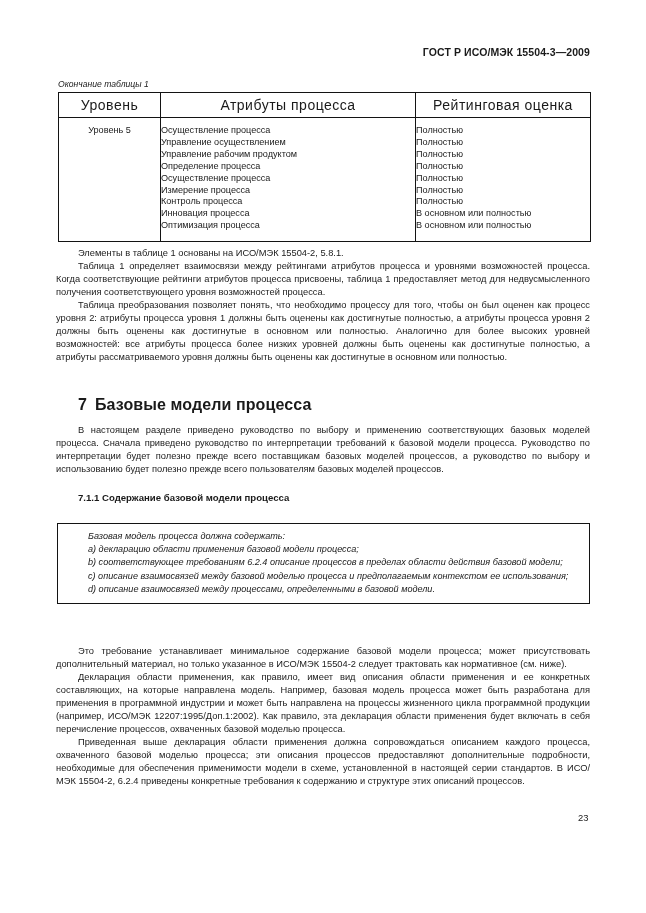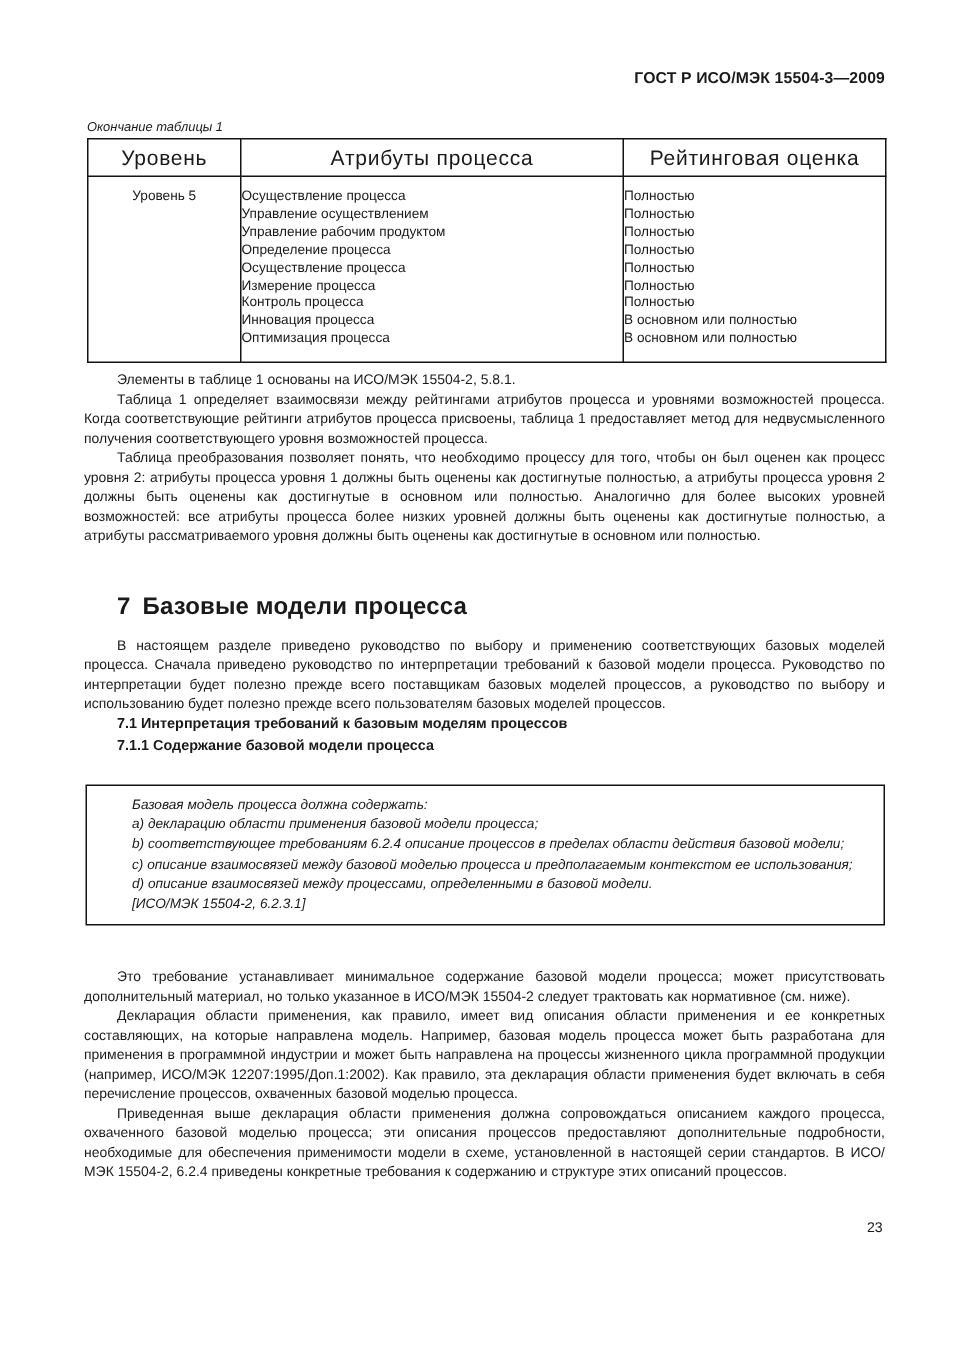--- a/index.html
+++ b/index.html
@@ -203,31 +203,29 @@
   </div>
 
   <div class="h1" style="top:396px;">
     <span class="num">7</span><span>Базовые модели процесса</span>
   </div>
 
   <div class="body-block" style="top:424px;">
     <p>В настоящем разделе приведено руководство по выбору и применению соответствующих базовых моделей процесса. Сначала приведено руководство по интерпретации требований к базовой модели процесса. Руководство по интерпретации будет полезно прежде всего поставщикам базовых моделей процессов, а руководство по выбору и использованию будет полезно прежде всего пользователям базовых моделей процессов.</p>
   </div>
 
-  <div class="h2" style="top:477px;">7.1 Интерпретация требований к базовым моделям процессов</div>
   <div class="h2" style="top:492px;">7.1.1 Содержание базовой модели процесса</div>
 
   <div class="quote-box">
     <div class="qtext">
       <p>Базовая модель процесса должна содержать:</p>
       <p>a) декларацию области применения базовой модели процесса;</p>
       <p>b) соответствующее требованиям 6.2.4 описание процессов в пределах области действия базовой модели;</p>
       <p>c) описание взаимосвязей между базовой моделью процесса и предполагаемым контекстом ее использования;</p>
       <p>d) описание взаимосвязей между процессами, определенными в базовой модели.</p>
-      <p>[ИСО/МЭК 15504-2, 6.2.3.1]</p>
     </div>
   </div>
 
   <div class="body-block" style="top:645px;">
     <p>Это требование устанавливает минимальное содержание базовой модели процесса; может присутствовать дополнительный материал, но только указанное в ИСО/МЭК 15504-2 следует трактовать как нормативное (см. ниже).</p>
     <p>Декларация области применения, как правило, имеет вид описания области применения и ее конкретных составляющих, на которые направлена модель. Например, базовая модель процесса может быть разработана для применения в программной индустрии и может быть направлена на процессы жизненного цикла программной продукции (например, ИСО/МЭК 12207:1995/Доп.1:2002). Как правило, эта декларация области применения будет включать в себя перечисление процессов, охваченных базовой моделью процесса.</p>
     <p>Приведенная выше декларация области применения должна сопровождаться описанием каждого процесса, охваченного базовой моделью процесса; эти описания процессов предоставляют дополнительные подробности, необходимые для обеспечения применимости модели в схеме, установленной в настоящей серии стандартов. В ИСО/МЭК 15504-2, 6.2.4 приведены конкретные требования к содержанию и структуре этих описаний процессов.</p>
   </div>
 
   <div class="page-number">23</div>

